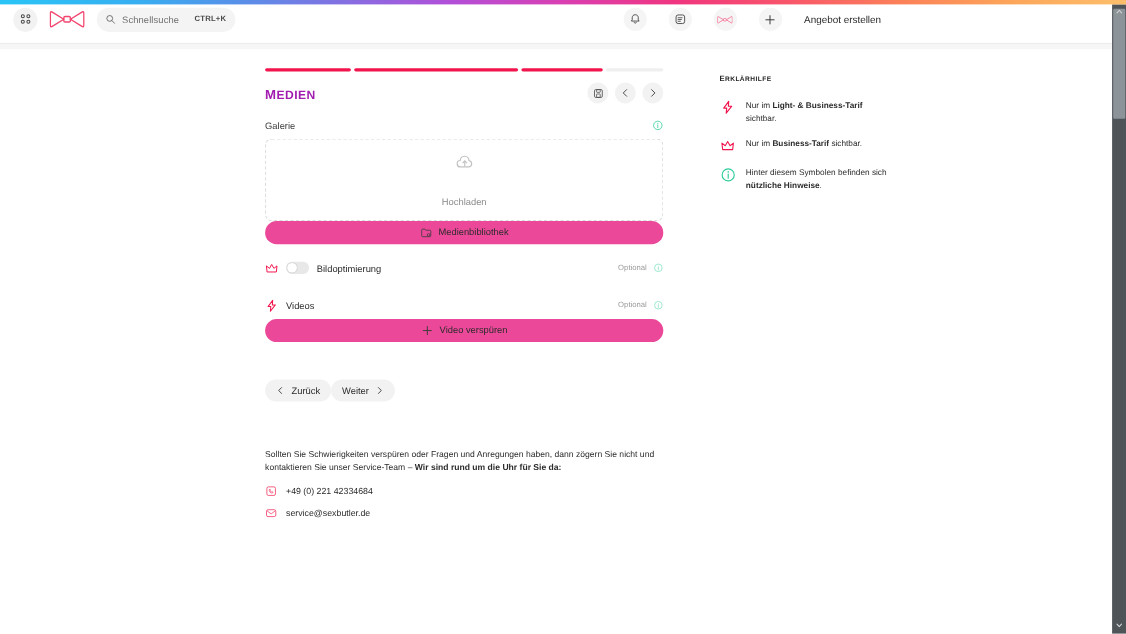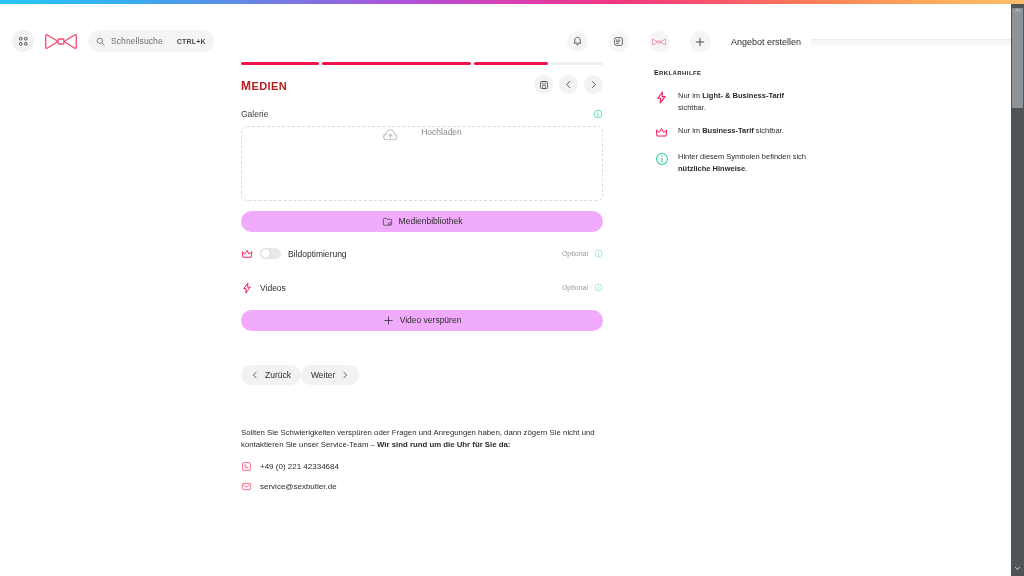--- a/index.html
+++ b/index.html
@@ -22,26 +22,26 @@
     background: linear-gradient(to right,
       #29c5f6 0%, #37aef0 12%, #5b8de8 22%, #8b6ae0 32%,
       #b24fd8 40%, #d93fb2 50%, #f0357f 60%, #f8566a 70%,
       #fb8158 80%, #fca65a 90%, #fdbf6b 100%);
     z-index: 40;
   }
 
   
   #app-header {
     position: absolute;
-    top: 17px; left: 0;
+    top: 0; left: 0;
     width: 811px;
     height: 35px;
     background: #ffffff;
     display: flex;
-    align-items: flex-end;
+    align-items: center;
     z-index: 30;
   }
   #header-sep {
     position: absolute;
     top: 39px; left: 0;
     width: 1011px;
     height: 1px;
     background: #ececec;
   }
   #header-strip {
@@ -176,21 +176,21 @@
   #title-row {
     display: flex;
     align-items: center;
     justify-content: space-between;
     margin-bottom: 14px;
   }
   #page-title {
     font-size: 15px;
     font-weight: bold;
     letter-spacing: .4px;
-    color: #b91c1c;
+    color: #a21caf;
     font-variant: small-caps;
     text-transform: lowercase;
   }
   #page-title::first-letter { font-size: 17px; }
   #title-actions { display: flex; gap: 6px; }
   .round-btn {
     width: 19px; height: 19px;
     border-radius: 50%;
     background: #f2f2f2;
     display: flex; align-items: center; justify-content: center;
@@ -208,44 +208,44 @@
     font-size: 8.5px;
     color: #3a3a3a;
   }
 
   
   #dropzone {
     height: 75px;
     border: 1px dashed #dcdcdc;
     border-radius: 6px;
     display: flex;
-    flex-direction: row;
+    flex-direction: column;
+    align-items: center;
     justify-content: center;
     gap: 22px;
     cursor: pointer;
     background: #ffffff;
   }
   #dropzone-label {
     font-size: 8.5px;
     color: #8a8a8a;
   }
 
   
   .pill-btn {
     height: 21px;
     border-radius: 11px;
-    background: #f0abfc;
+    background: #ec4899;
     display: flex;
     align-items: center;
     justify-content: center;
     gap: 6px;
     font-size: 8.5px;
     color: #2b2b2b;
     cursor: pointer;
-    margin-top: 10px;
   }
 
   
   .option-row {
     display: flex;
     align-items: center;
     height: 24px;
     margin-top: 10px;
   }
   .opt-left { display: flex; align-items: center; gap: 7px; }

